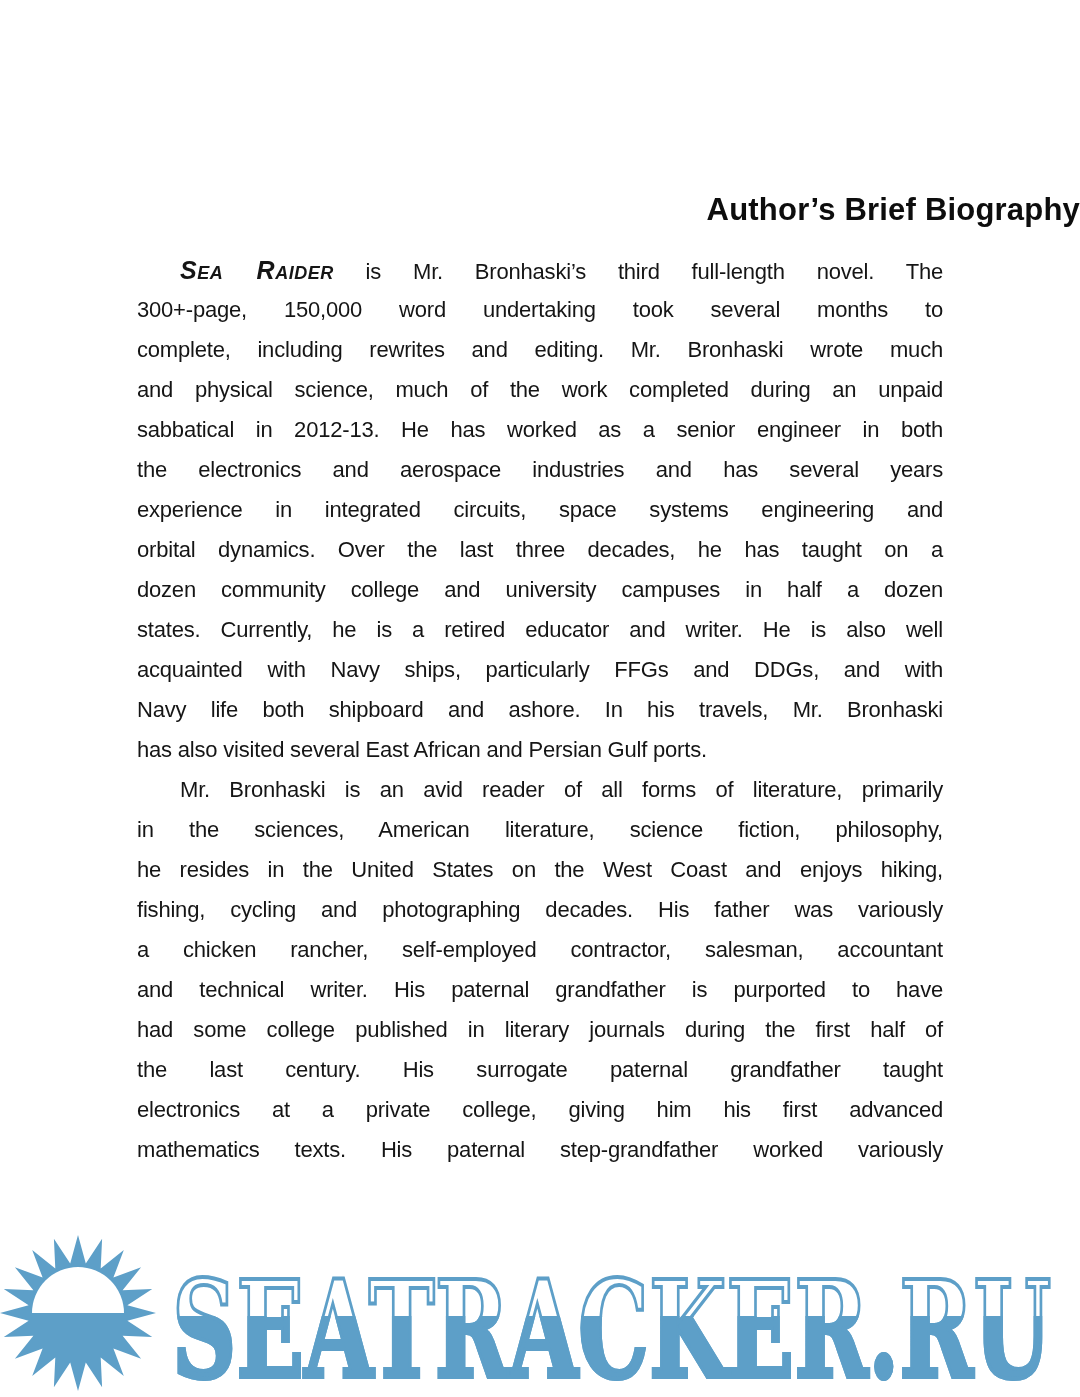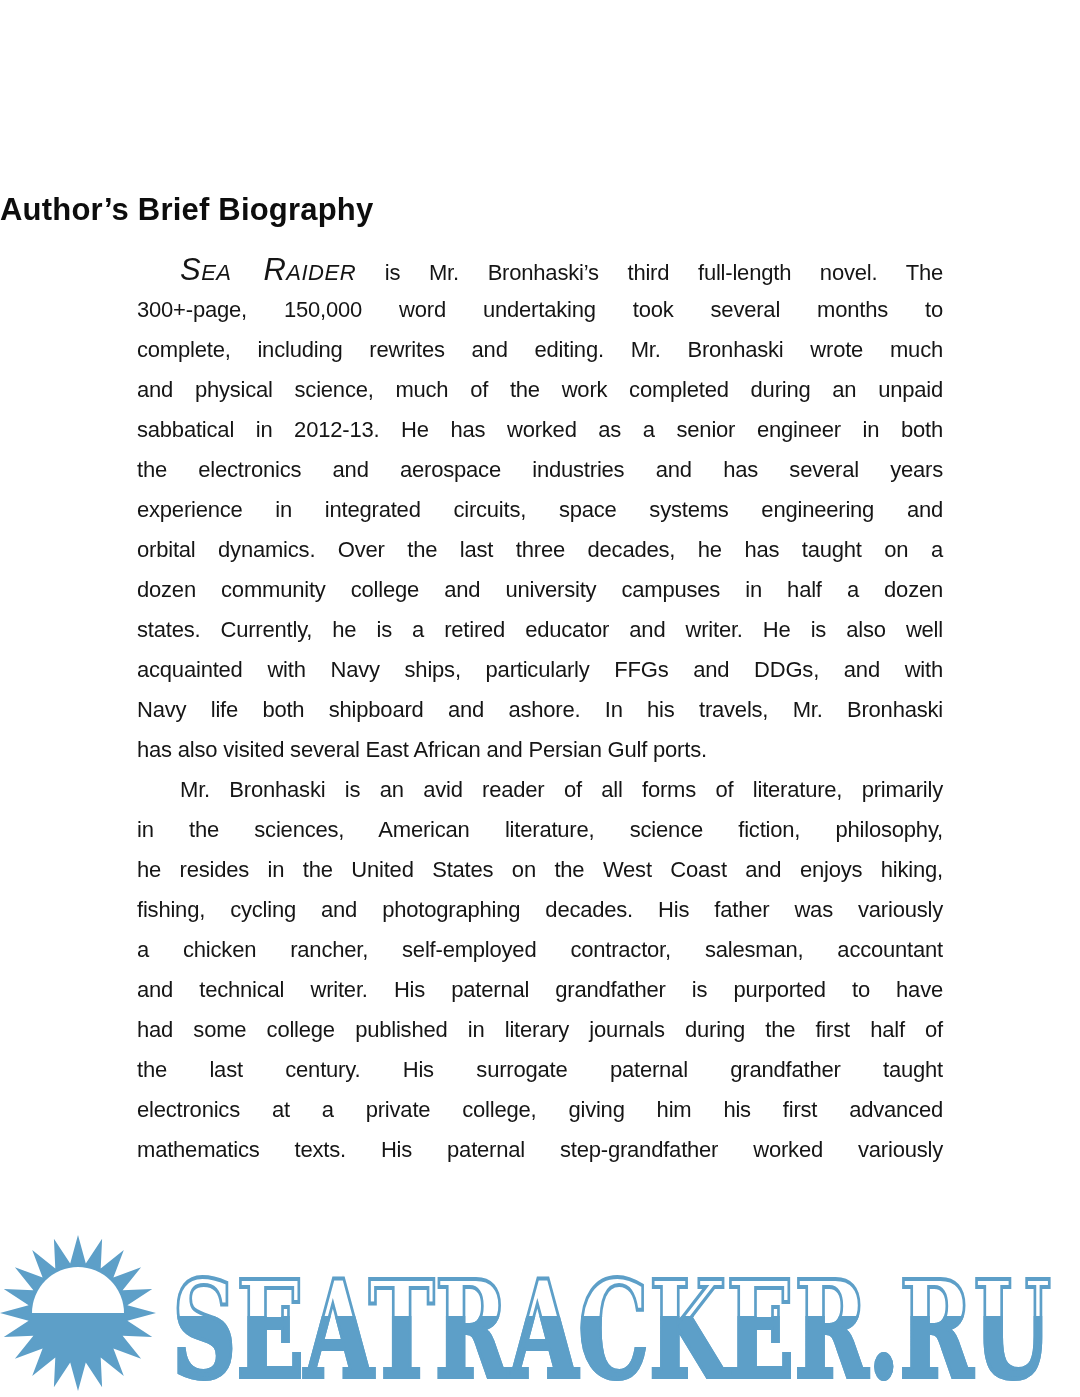--- a/index.html
+++ b/index.html
@@ -5,39 +5,39 @@
   html, body { margin:0; padding:0; }
   body {
     width:1080px; height:1397px; background:#ffffff;
     font-family:"Liberation Sans", sans-serif; color:#151515;
     position:relative; overflow:hidden;
   }
   .page { position:absolute; inset:0; background:#fff; }
 
   .title {
     position:absolute; top:192px; left:0; width:1080px;
-    text-align:left; font-size:31px; font-weight:700;
+    text-align:right; font-size:31px; font-weight:700;
     letter-spacing:0.2px; color:#0d0d0d;
   }
 
   .textblock {
     position:absolute; left:137px; top:250px; width:806px;
     font-size:22px; letter-spacing:-0.2px; color:#151515;
   }
   .line {
     height:40px; line-height:40px;
     text-align:justify; text-align-last:justify;
     overflow:visible; white-space:normal;
   }
   .line.flush { text-align:left; text-align-last:left; }
   .line.indent { padding-left:43px; }
 
   .searaider {
-    font-weight:400; font-style:italic;
-    font-variant:small-caps; font-size:31px; letter-spacing:0.5px;
+    font-weight:700; font-style:italic;
+    font-variant:small-caps; font-size:25px; letter-spacing:0.5px;
   }
 
   .watermark { position:absolute; left:0; top:1230px; width:1080px; height:167px; }
   .wm-sun { position:absolute; left:-2px; top:3px; width:160px; height:160px; color:var(--wm); }
   .wm-text {
     position:absolute; left:172px; top:32px;
     font-family:"DejaVu Serif", serif; font-weight:700;
     font-size:135px; line-height:1; white-space:nowrap;
     transform:scaleX(0.66); transform-origin:left top;
     -webkit-text-stroke:4px var(--wm);

